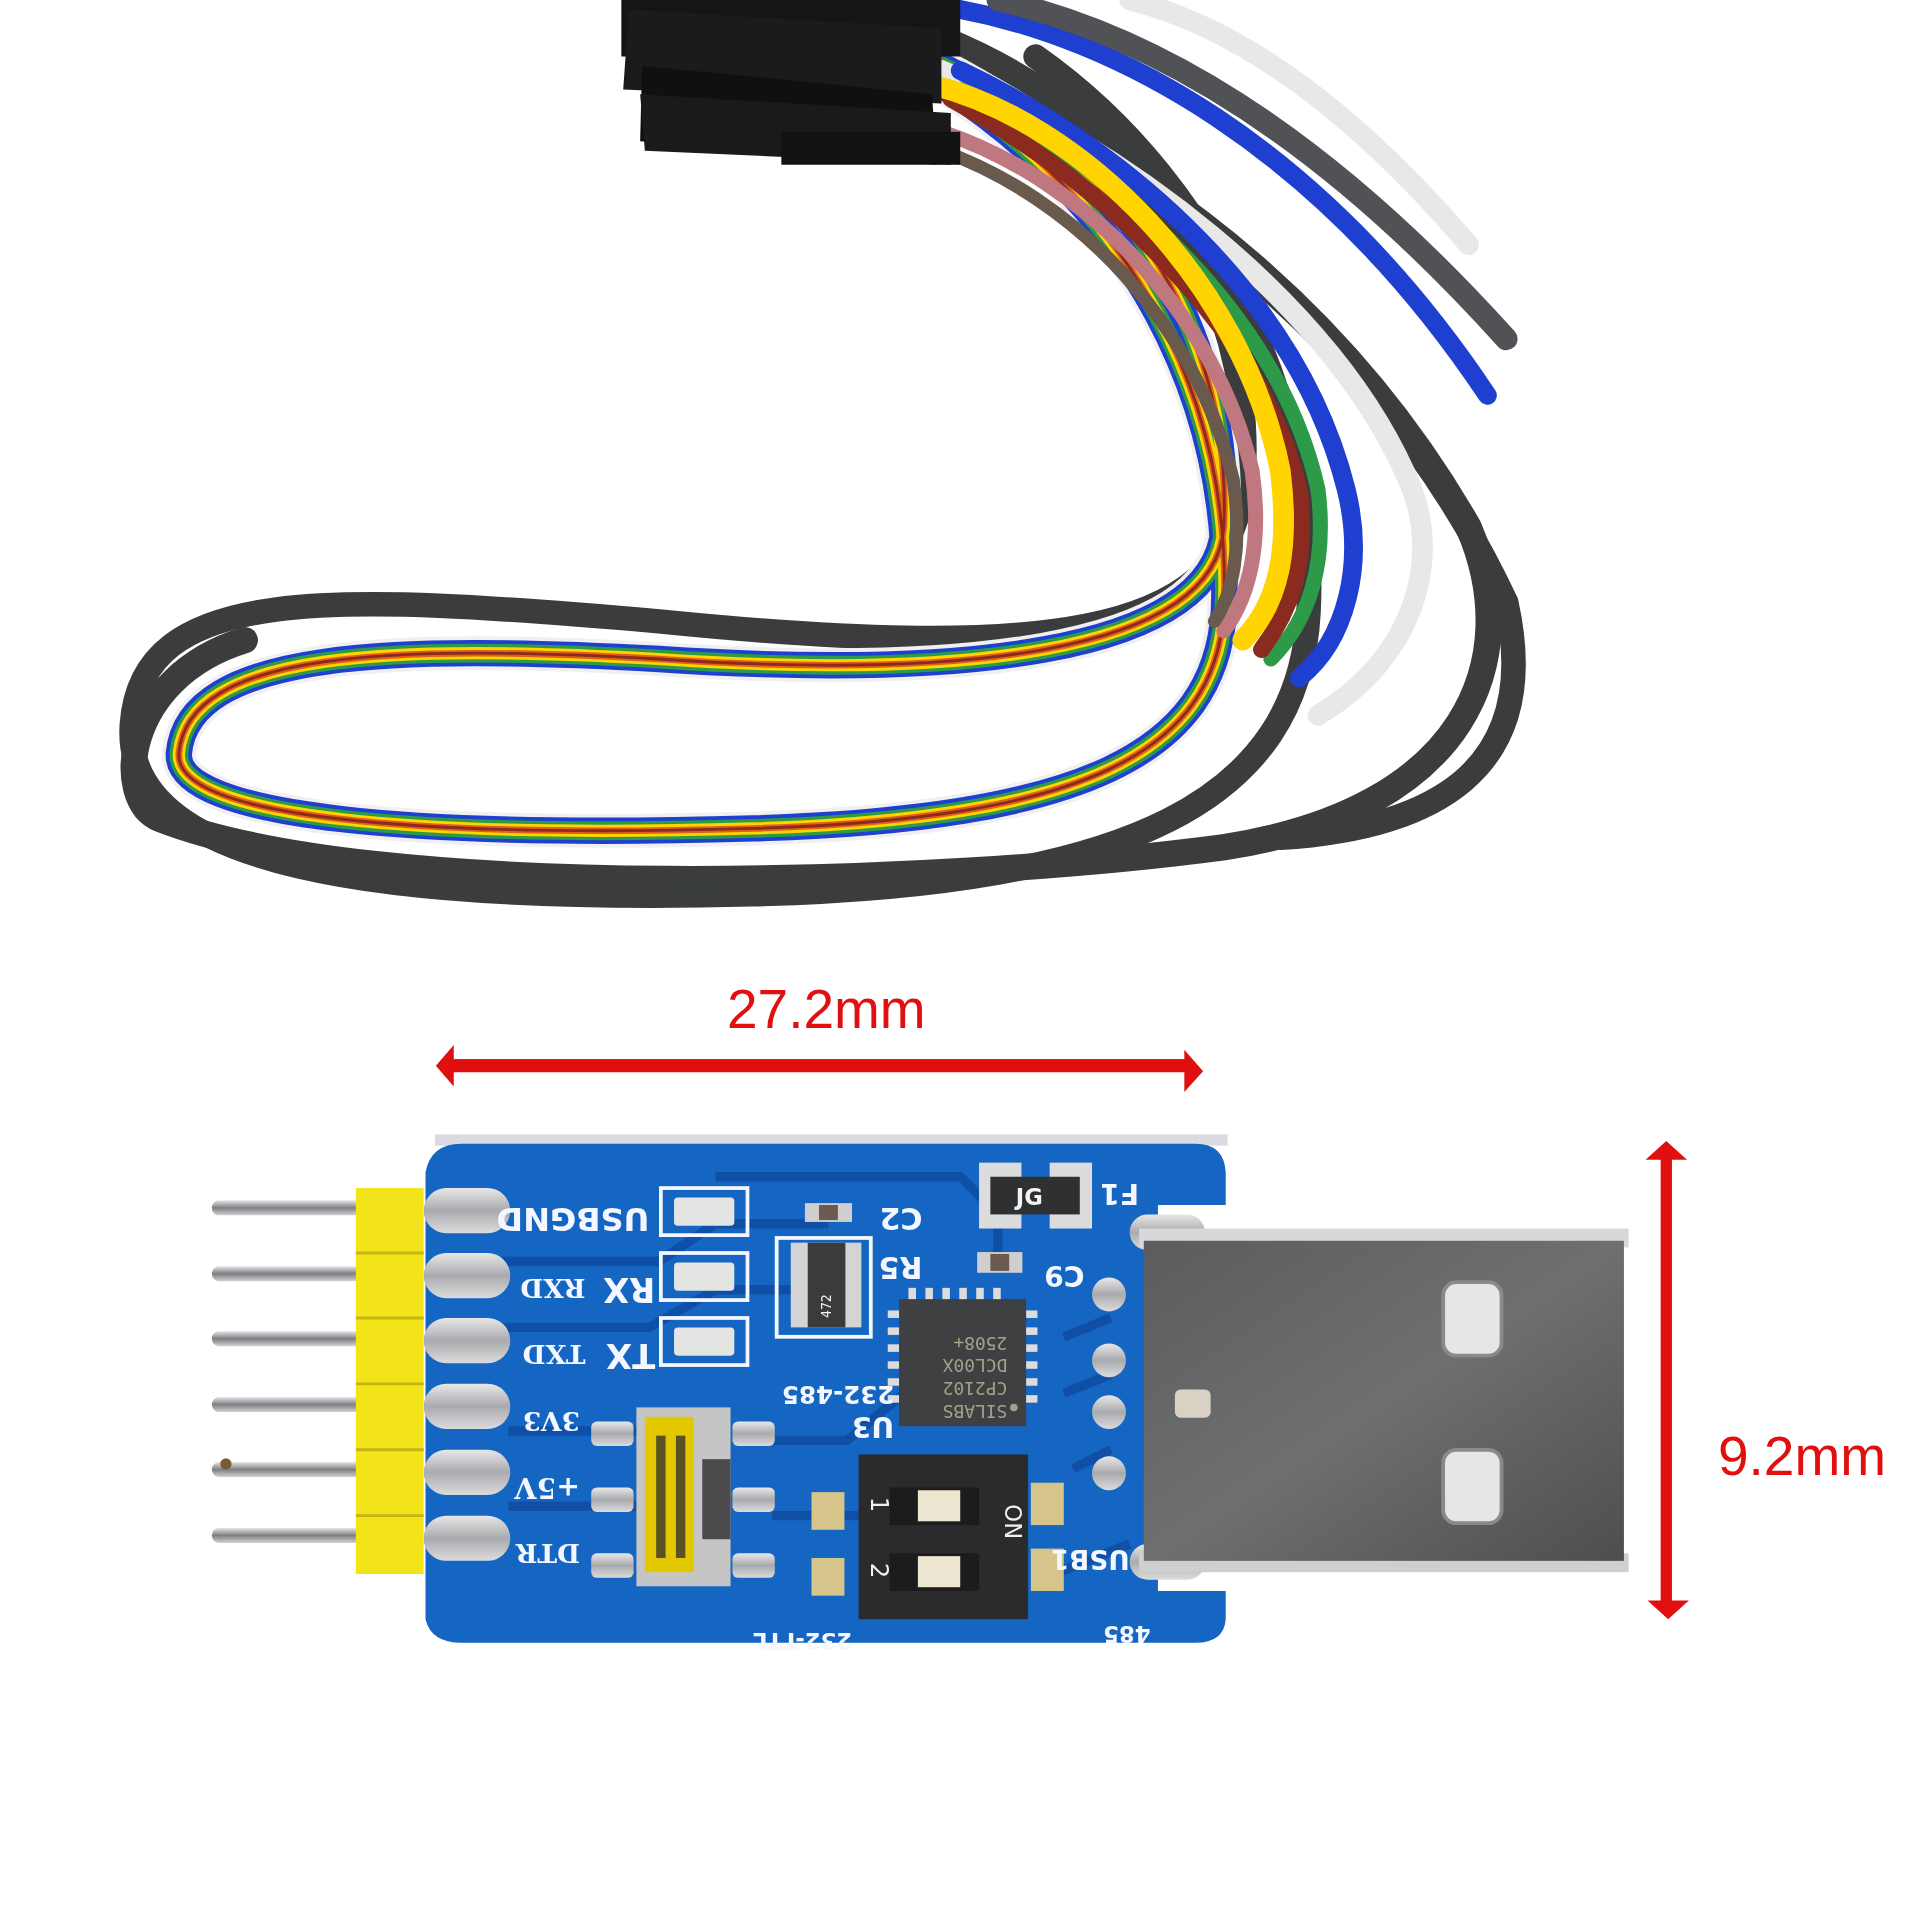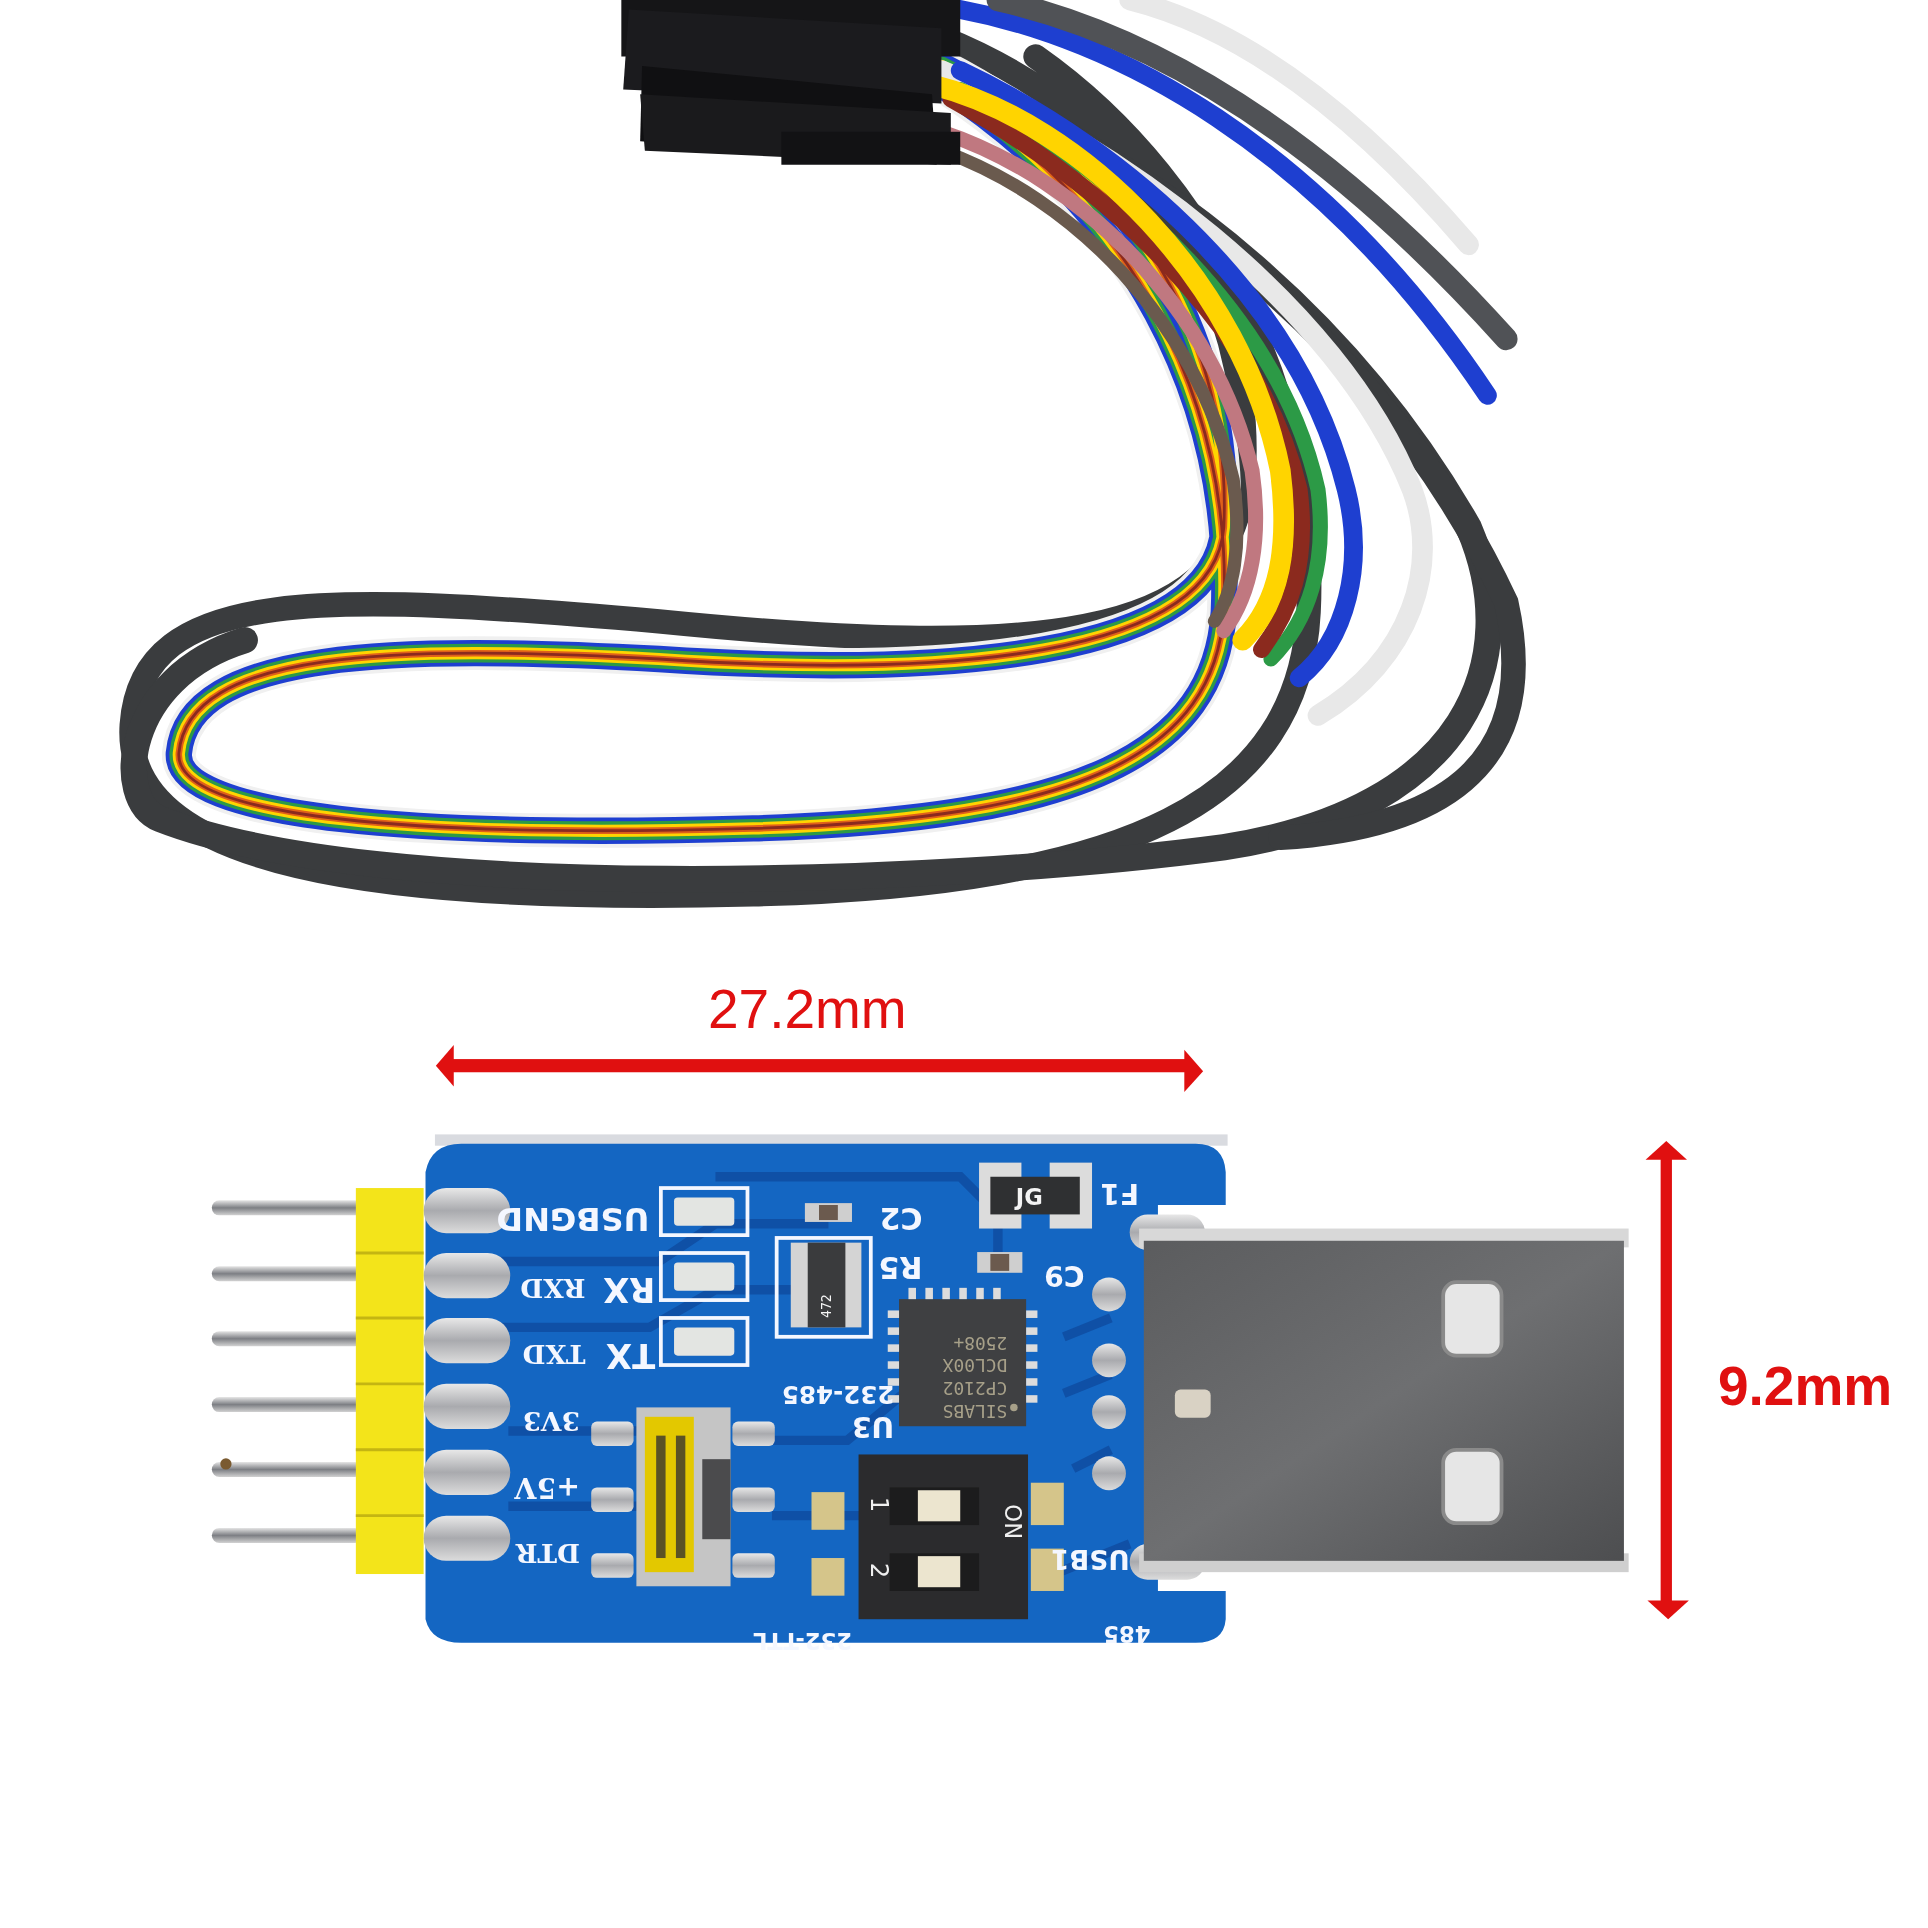--- a/index.html
+++ b/index.html
@@ -257,15 +257,15 @@
     <g stroke="#c4b512" stroke-width="3">
       <line x1="378" y1="1331" x2="450" y2="1331"></line>
       <line x1="378" y1="1400" x2="450" y2="1400"></line>
       <line x1="378" y1="1470" x2="450" y2="1470"></line>
       <line x1="378" y1="1540" x2="450" y2="1540"></line>
       <line x1="378" y1="1610" x2="450" y2="1610"></line>
     </g>
   </g>
 </svg>
 
-<div class="dim-label" style="left:708px; top:977px;">27.2mm</div>
-<div class="dim-label" style="left:1718px; top:1354px;font-weight:bold;">9.2mm</div>
+<div class="dim-label" style="left:727px; top:977px;">27.2mm</div>
+<div class="dim-label" style="left:1718px; top:1424px;">9.2mm</div>
 
 
 </body></html>

